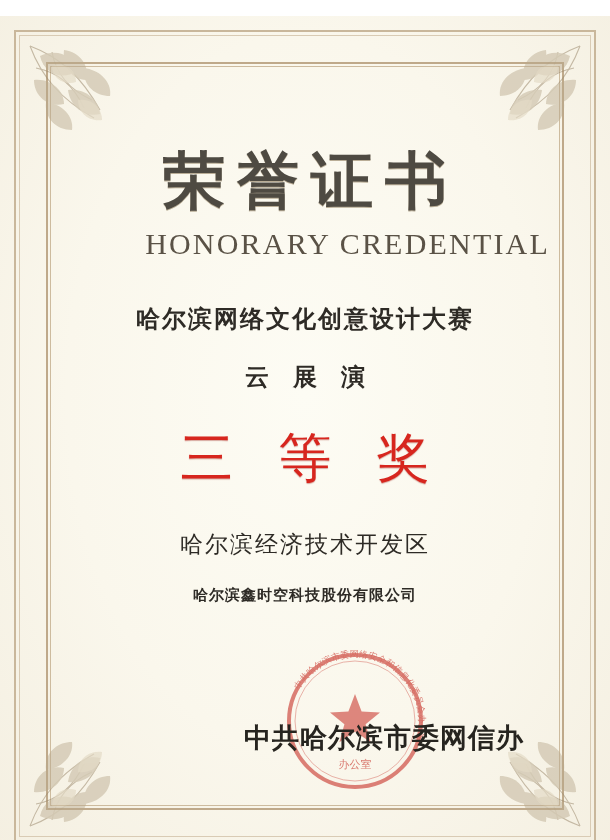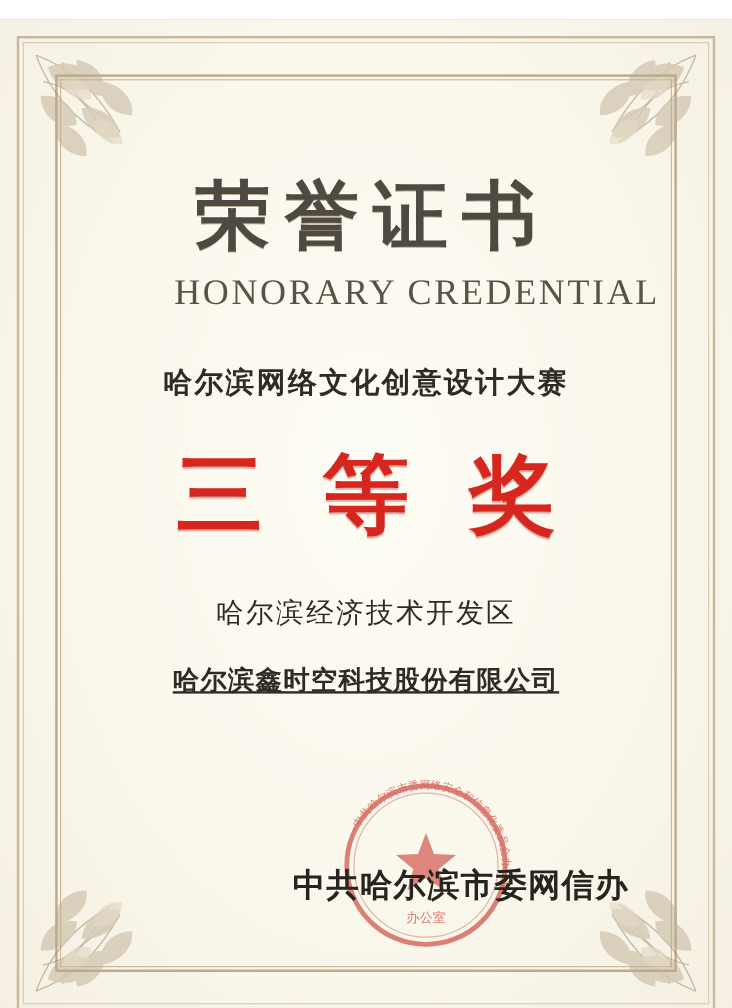--- a/index.html
+++ b/index.html
@@ -127,22 +127,22 @@
     margin-top: 26px;
     font-size: 24px;
     letter-spacing: 9px;
     color: #2e2b26;
     font-weight: bold;
     text-indent: 9px;
   }
 
   .award {
     margin-top: 30px;
-    font-size: 72px;
-    font-weight: bold;
+    font-size: 53px;
+    font-weight: normal;
     letter-spacing: 16px;
     text-indent: 16px;
     color: #d7261e;
     font-family: "Liberation Serif", serif;
     text-shadow: 0 1px 1px rgba(150,20,12,0.35);
   }
 
   .line-3 {
     margin-top: 34px;
     font-size: 23px;
@@ -152,25 +152,24 @@
   }
   .line-4 {
     margin-top: 20px;
     font-size: 23px;
     letter-spacing: 2px;
     color: #2e2b26;
     font-weight: bold;
   }
   .line-5 {
     margin-top: 26px;
-    font-size: 22px;
+    font-size: 15px;
     letter-spacing: 1px;
     color: #2e2b26;
     font-weight: bold;
-    text-decoration: underline;
   }
 
   
   .signature {
     position: absolute;
     right: 86px;
     bottom: 96px;
     text-align: center;
     line-height: 1.55;
   }
@@ -301,20 +300,21 @@
         <path d="M56 62 C 70 60, 80 70, 80 82 C 66 84, 56 74, 56 62 Z"></path>
       </g>
     </svg>
   </div>
 
   <div class="content">
     <div class="title-cn">荣誉证书</div>
     <div class="title-en">HONORARY CREDENTIAL</div>
 
     <div class="line-1">哈尔滨网络文化创意设计大赛</div>
+    <div class="line-2">云 展 演</div>
 
     <div class="award">三 等 奖</div>
 
     <div class="line-3">哈尔滨经济技术开发区</div>
     <div class="line-5">哈尔滨鑫时空科技股份有限公司</div>
   </div>
 
   <div class="seal">
     <svg viewBox="0 0 170 170" width="170" height="170" aria-hidden="true">
       <defs>

